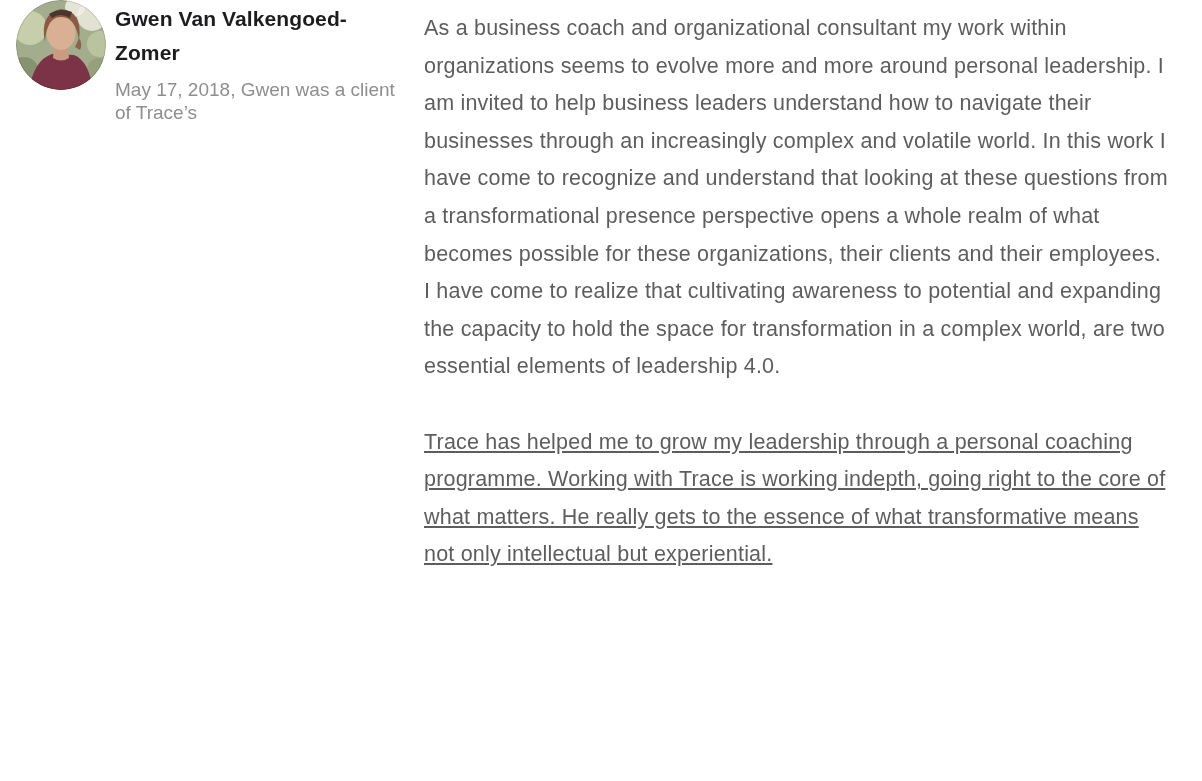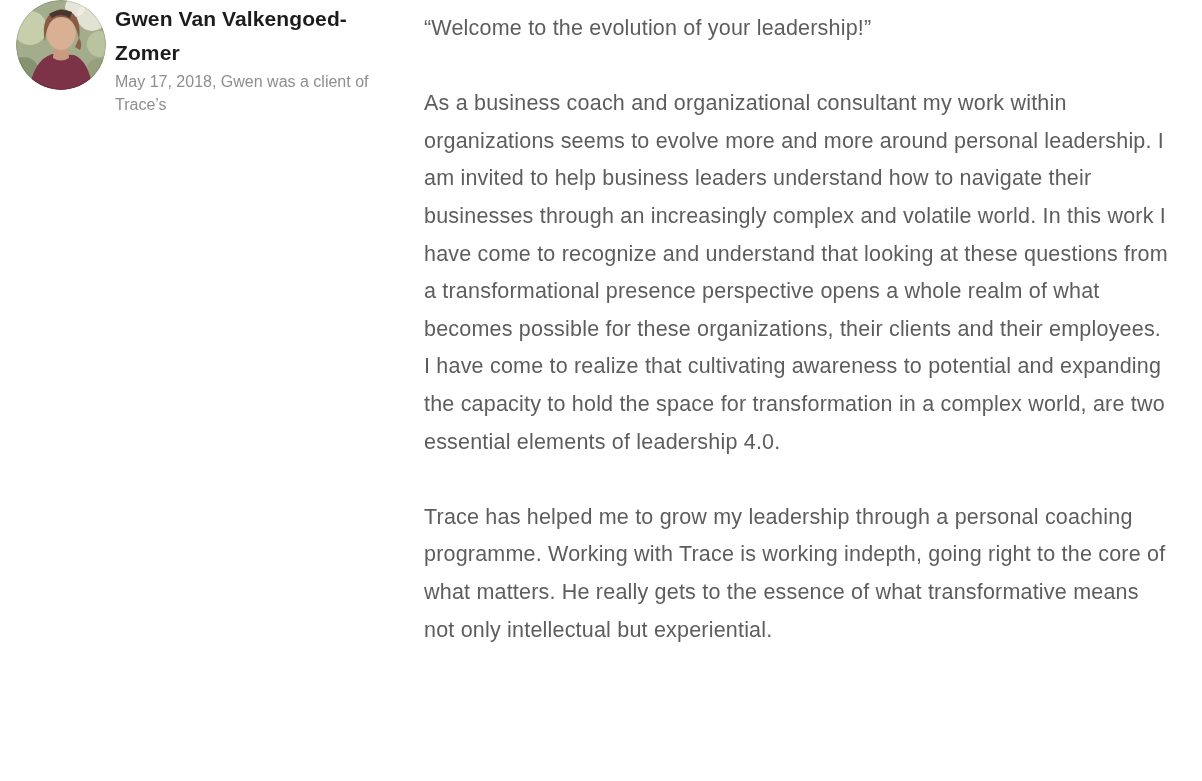--- a/index.html
+++ b/index.html
@@ -49,40 +49,41 @@
     cursor: pointer;
   }
   .recommender-headline {
     margin-top: 4px;
     font-size: 20px;
     font-weight: 400;
     line-height: 30px;
     color: var(--headline-text, #3a3a3c);
   }
   .recommendation-meta {
-    margin-top: 0;
-    font-size: 16px;
+    margin-top: 8px;
+    font-size: 19px;
     font-weight: 400;
     line-height: 23px;
     color: var(--meta-text, #8e8e90);
   }
   .recommendation-body {
     width: 745px;
     padding-top: 10px;
     font-size: 21.5px;
     font-weight: 400;
     line-height: 37.6px;
     letter-spacing: 0.2px;
     color: var(--body-text, #5d5d5f);
   }
   .recommendation-body p {
     margin: 0 0 37.6px 0;
   }
   .recommendation-body p:last-child {
     margin-bottom: 16px;
+    text-decoration: underline;
   }
 </style>
 </head>
 <body style="background: rgb(255, 255, 255);">
 
 <div class="recommendation">
 
   <div class="recommender">
 
     <div class="avatar-wrap">
@@ -112,18 +113,17 @@
     </div>
 
     <div class="recommender-info">
       <div class="recommender-name">Gwen Van Valkengoed-Zomer</div>
       <div class="recommendation-meta">May 17, 2018, Gwen was a client of Trace’s</div>
     </div>
 
   </div>
 
   <div class="recommendation-body">
-    <p>“Welcome to the evolution of your leadership!”</p>
     <p>As a business coach and organizational consultant my work within organizations seems to evolve more and more around personal leadership. I am invited to help business leaders understand how to navigate their businesses through an increasingly complex and volatile world. In this work I have come to recognize and understand that looking at these questions from a transformational presence perspective opens a whole realm of what becomes possible for these organizations, their clients and their employees. I have come to realize that cultivating awareness to potential and expanding the capacity to hold the space for transformation in a complex world, are two essential elements of leadership 4.0.</p>
     <p>Trace has helped me to grow my leadership through a personal coaching programme. Working with Trace is working indepth, going right to the core of what matters. He really gets to the essence of what transformative means not only intellectual but experiential.</p>
   </div>
 
 </div>
 
 </body></html>

